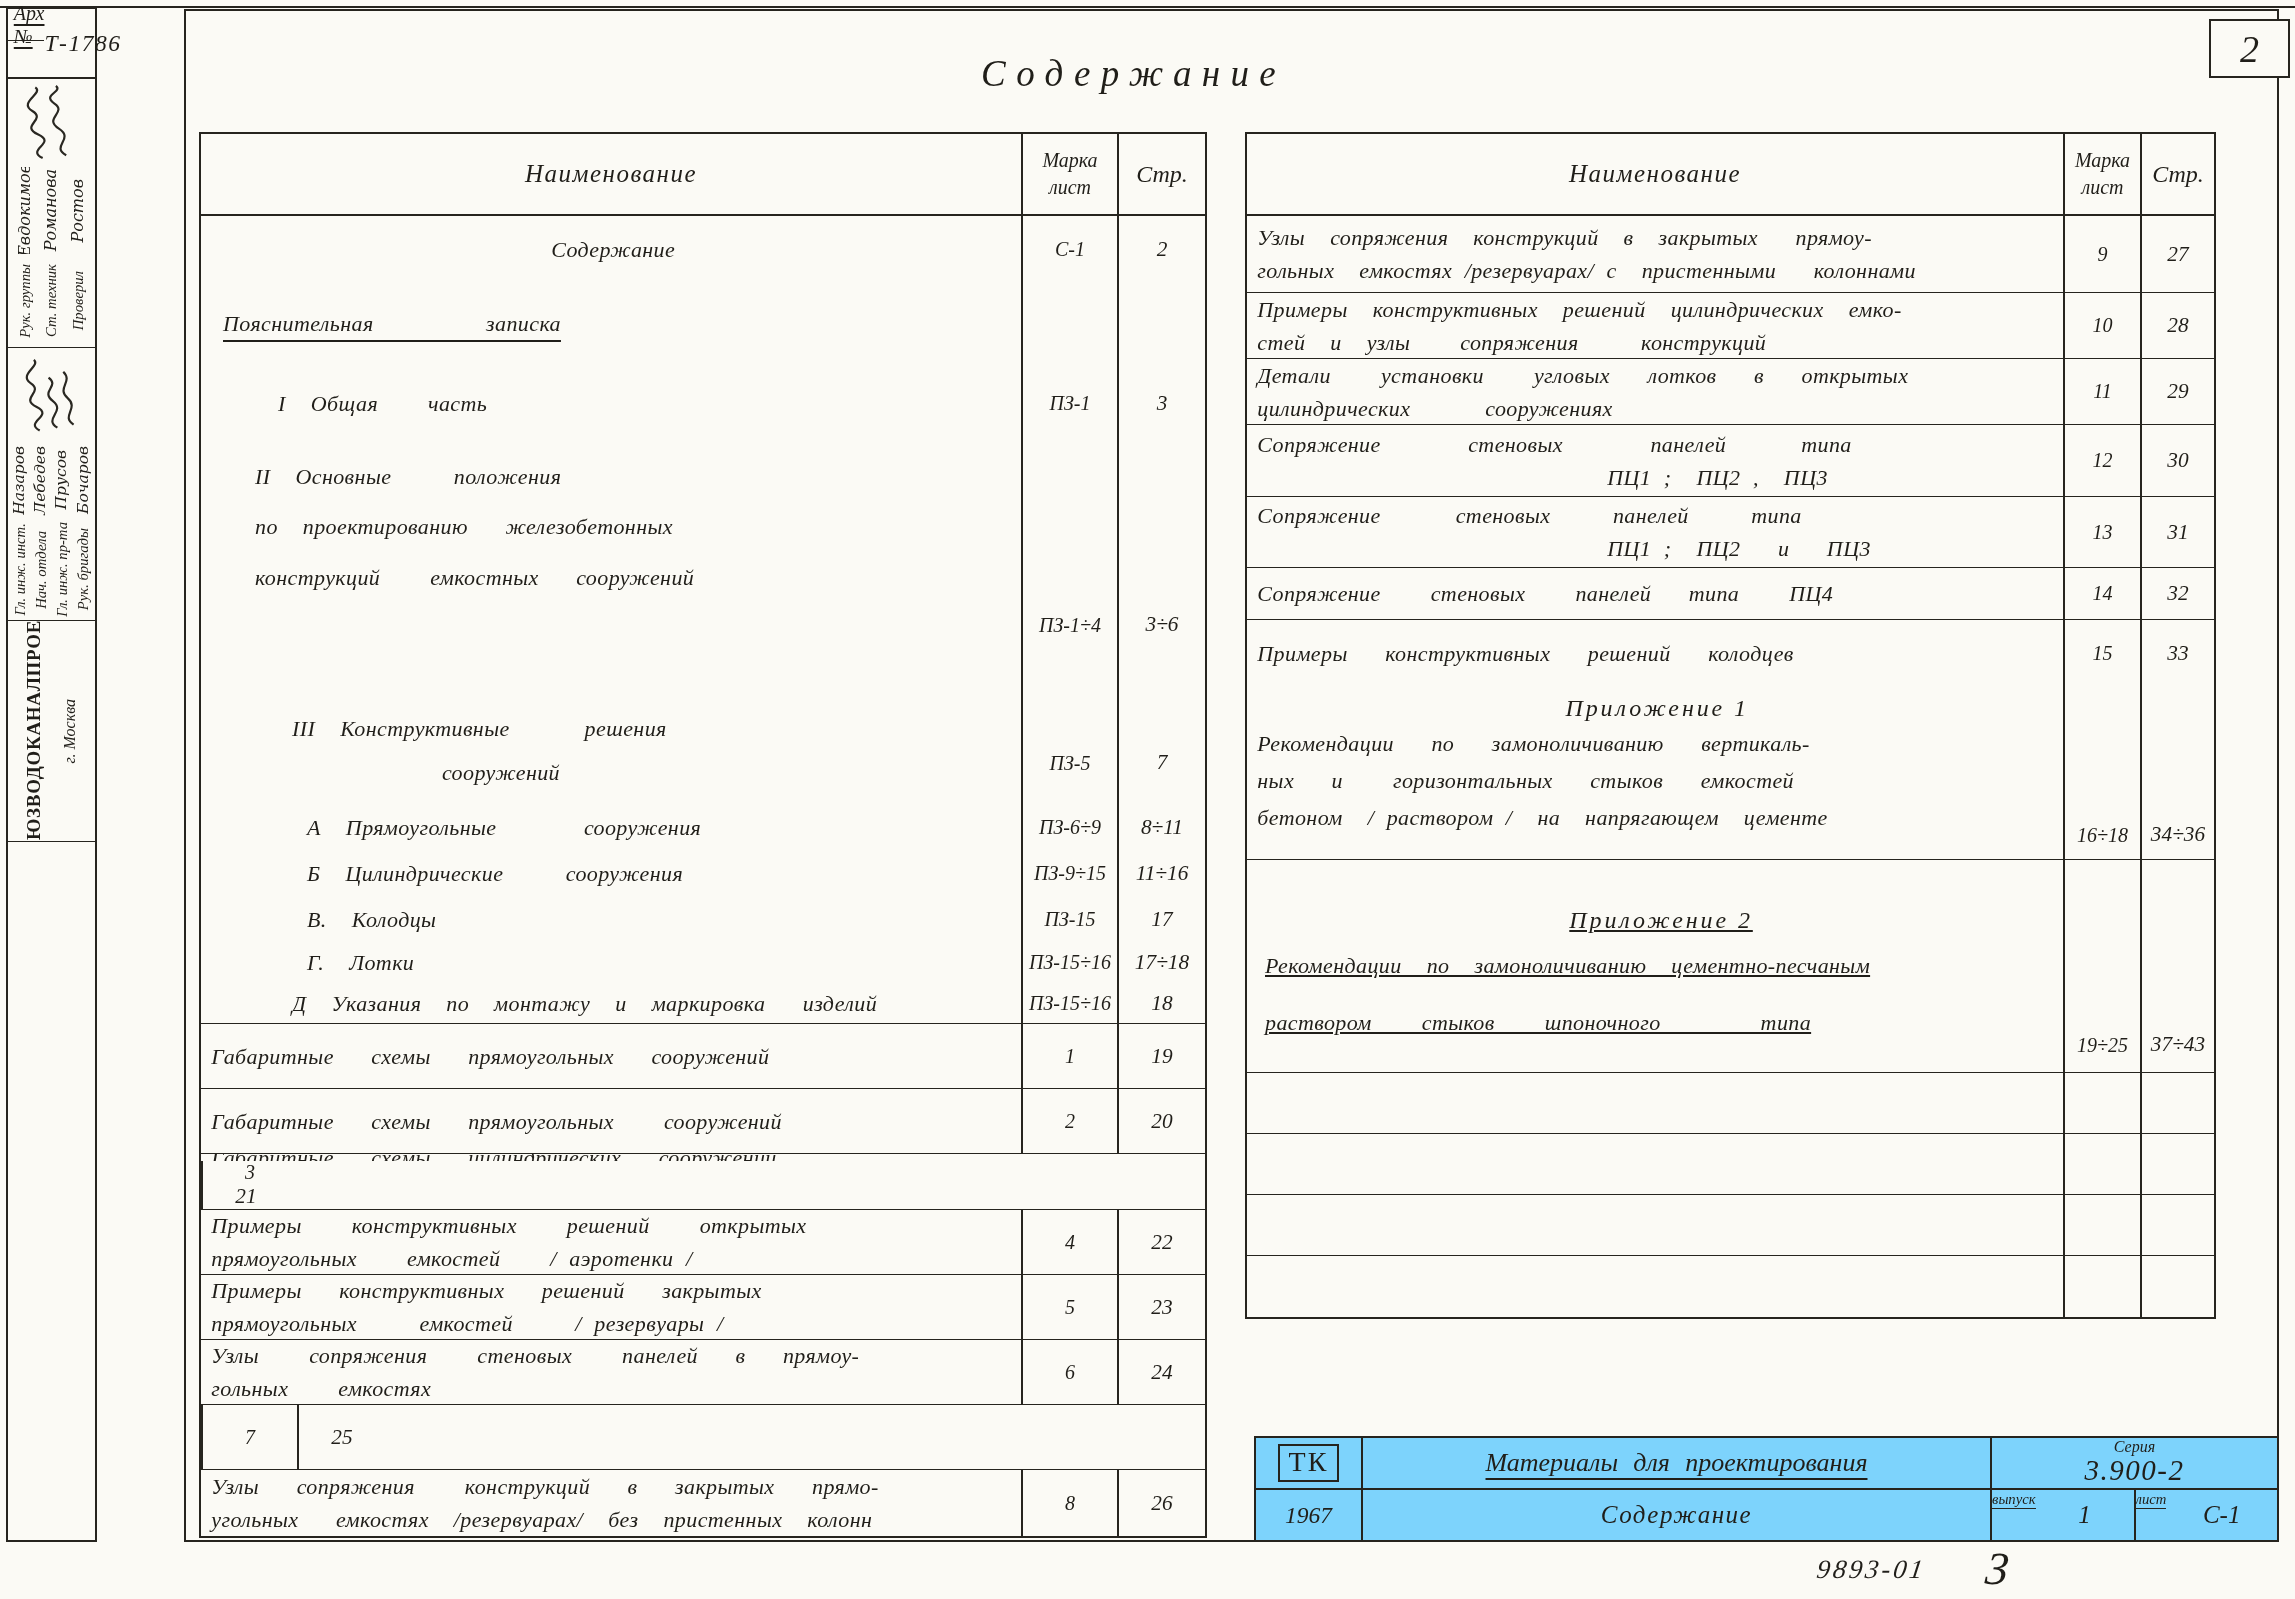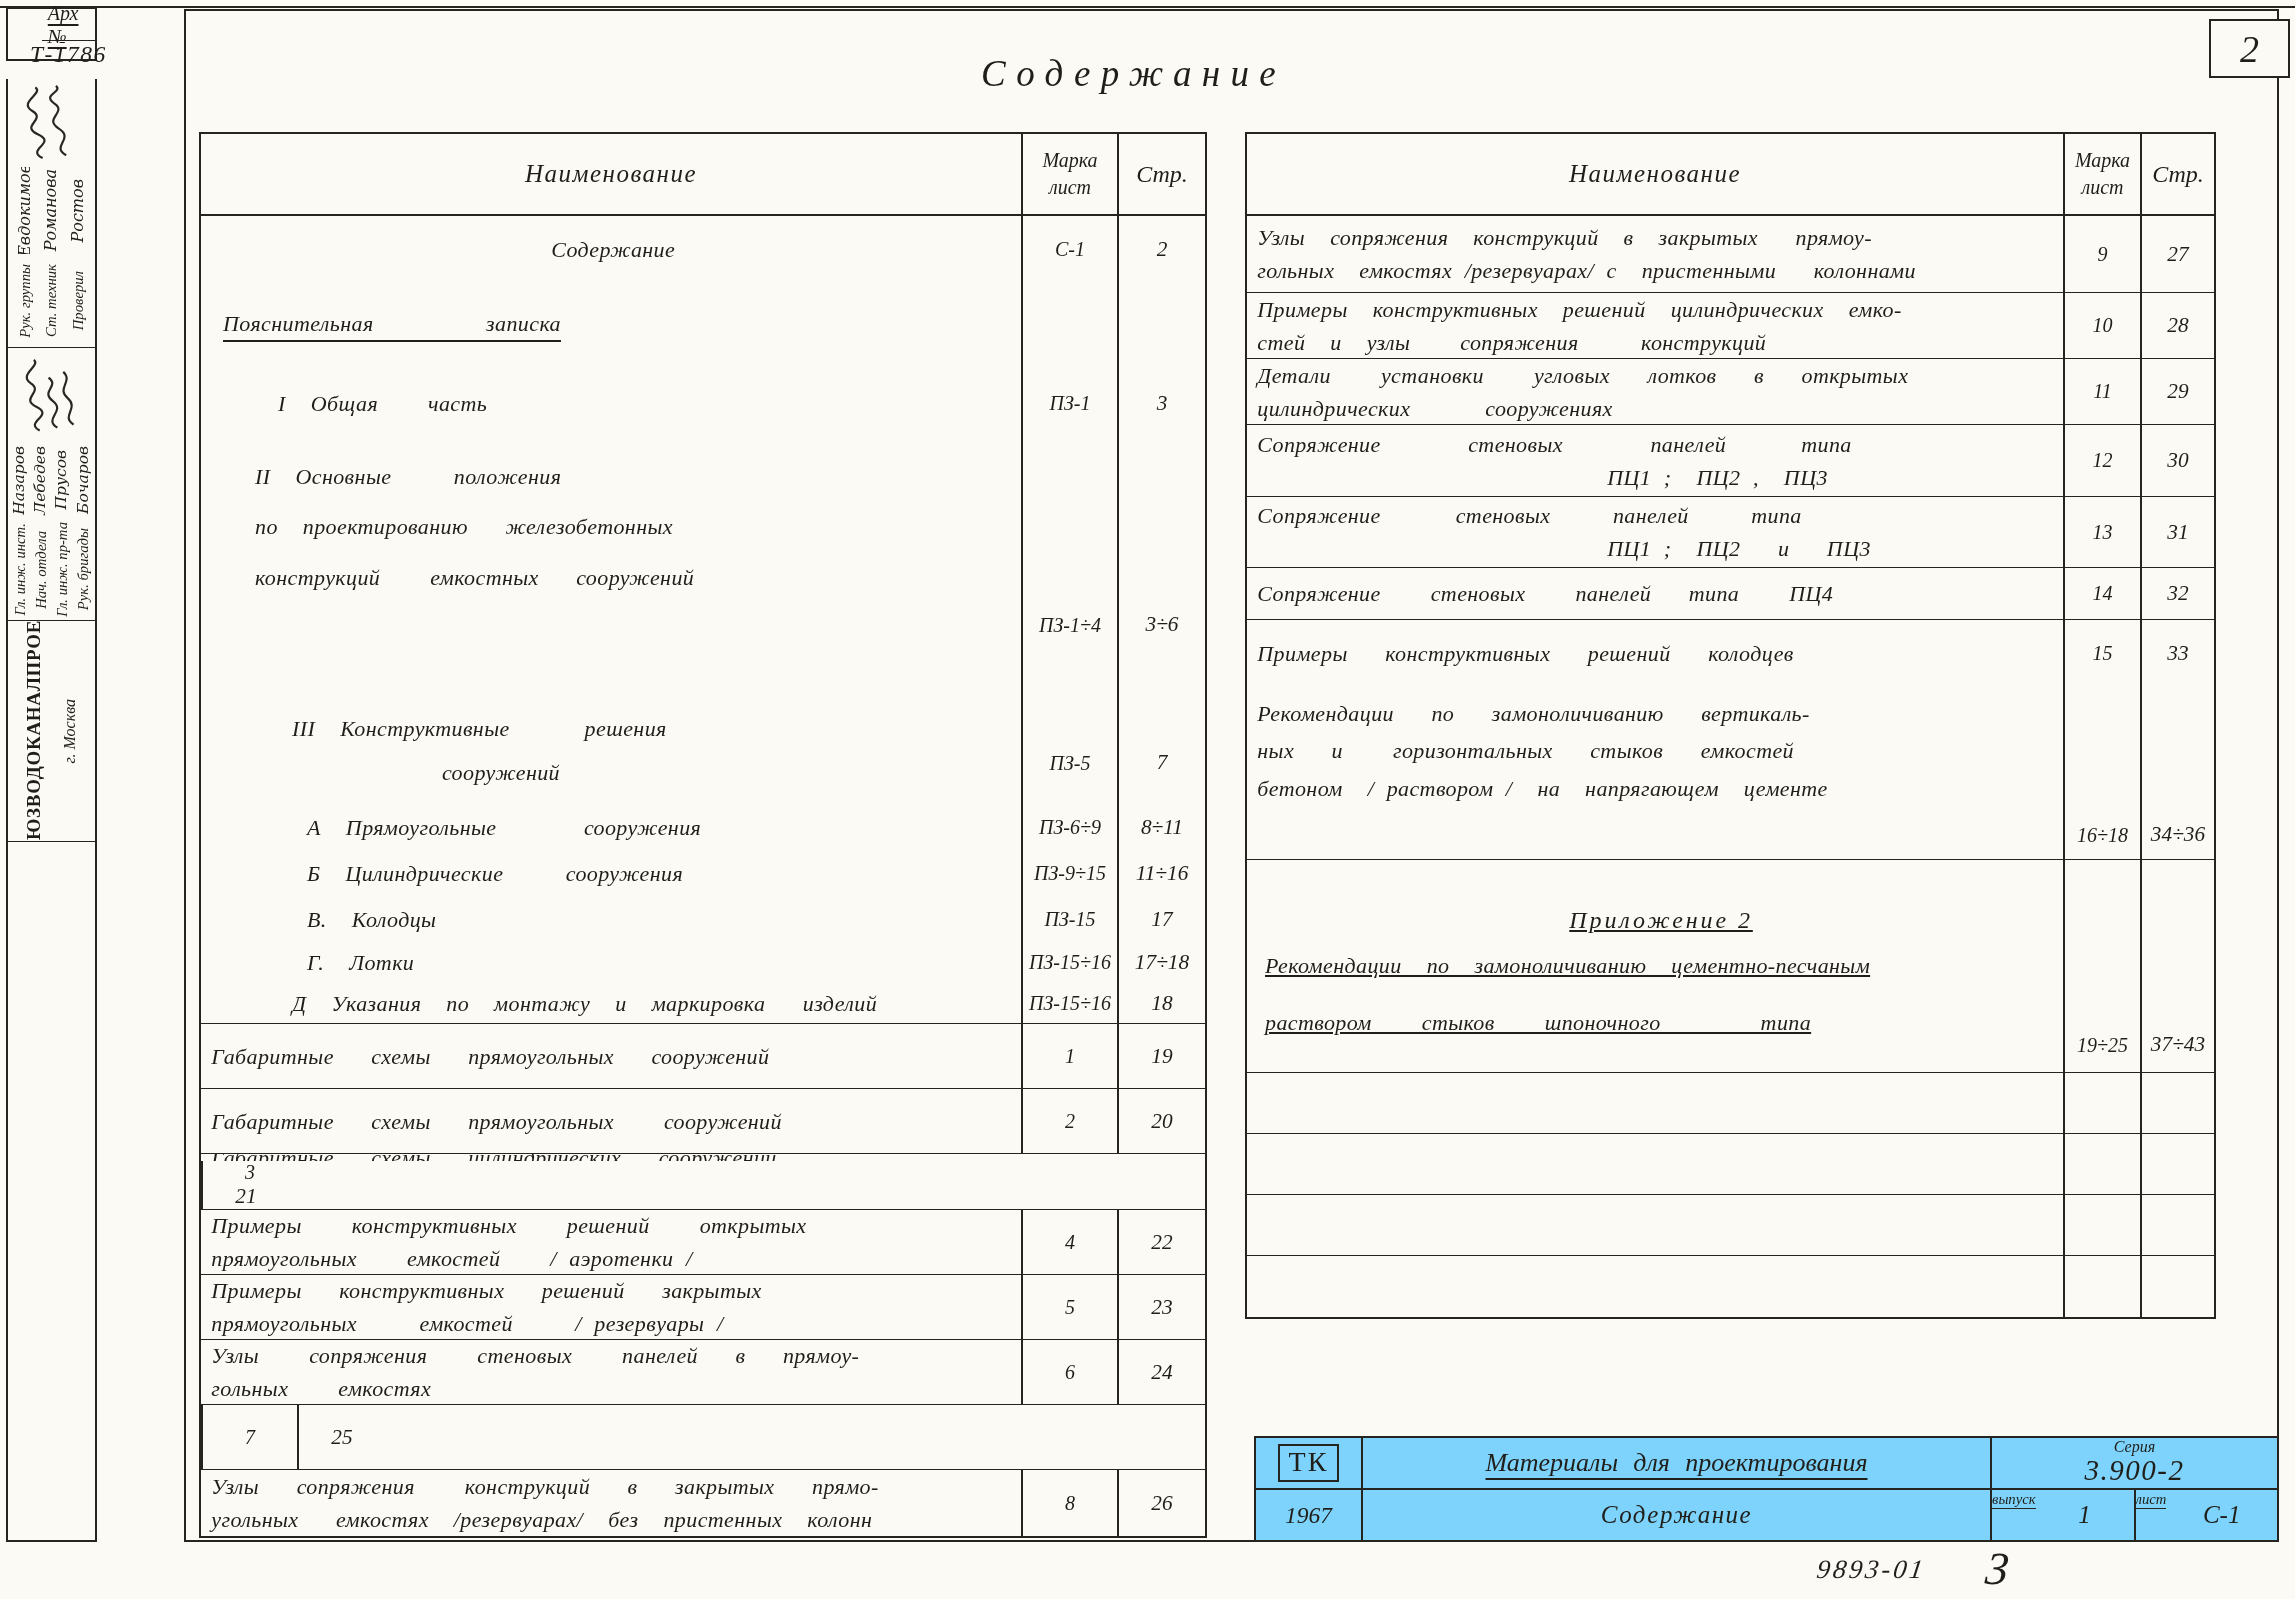--- a/index.html
+++ b/index.html
@@ -10,21 +10,21 @@
     color: #201e19;
     font-family: "Liberation Serif", serif;
     overflow: hidden;
   }
 
   
   #top-rule { position:absolute; left:0; top:5.9px; width:2295px; border-top:2.2px solid #26241e; }
   #frame { position:absolute; left:184px; top:8.8px; width:2095px; height:1533px; border:2.2px solid #26241e; }
 
   
-  #arch-box { position:absolute; left:5.9px; top:7.4px; width:91px; height:54px; border:2.2px solid #26241e; display:flex; flex-direction:column;padding-left:34px; }
+  #arch-box { position:absolute; left:5.9px; top:7.4px; width:91px; height:72px; border:2.2px solid #26241e; display:flex; flex-direction:row; }
   .arch-label { height:32px; border-bottom:1.5px solid #26241e; display:flex; align-items:center; padding-left:5.9px; font-style:italic; font-size:20px; text-decoration:underline; text-underline-offset:4.4px; }
   .arch-value { flex:1; display:flex; align-items:center; justify-content:center; font-style:italic; font-size:23.5px; letter-spacing:1.5px; }
 
   #stamp-strip { position:absolute; left:5.9px; top:79px; width:91px; height:1463px; border-left:2.2px solid #26241e; border-right:2.2px solid #26241e; border-bottom:2.2px solid #26241e; display:flex; flex-direction:column; }
   .ss-cell { display:flex; flex-direction:row; align-items:center; justify-content:space-evenly; flex-shrink:0; overflow:hidden; }
   .ss-cell.bordered { border-bottom:1.5px solid #26241e; }
   #sig1 { height:88px; }
   #names-top { height:87px; }
   #roles-top { height:94px; }
   #sig2 { height:93px; }
@@ -366,20 +366,21 @@
         </div>
         <div class="trow" style="height: 66px;">
           <div class="cell name" style="padding-left: 10.3px;">
             <div class="nm-text">Примеры   конструктивных   решений   колодцев</div>
           </div>
           <div class="cell mark">15</div>
           <div class="cell page">33</div>
         </div>
         <div class="trow ruled" style="height: 174px;">
           <div class="cell name" style="padding-left: 10.3px; justify-content: flex-start; padding-top: 8.8px;">
+            <div class="app-header">Приложение 1</div>
             <div class="nm-text" style="line-height: 1.7;">Рекомендации   по   замоноличиванию   вертикаль-
 ных   и    горизонтальных   стыков   емкостей
 бетоном  / раствором /  на  напрягающем  цементе</div>
           </div>
           <div class="cell mark vbottom" style="padding-bottom: 11.8px;">16÷18</div>
           <div class="cell page vbottom" style="padding-bottom: 11.8px;">34÷36</div>
         </div>
         <div class="trow ruled" style="height: 213px;">
           <div class="cell name" style="padding-left: 18px; justify-content: flex-start; padding-top: 8.8px; text-decoration: underline;">
             <div class="app-header" style="margin-top: 38px;">Приложение 2</div>

